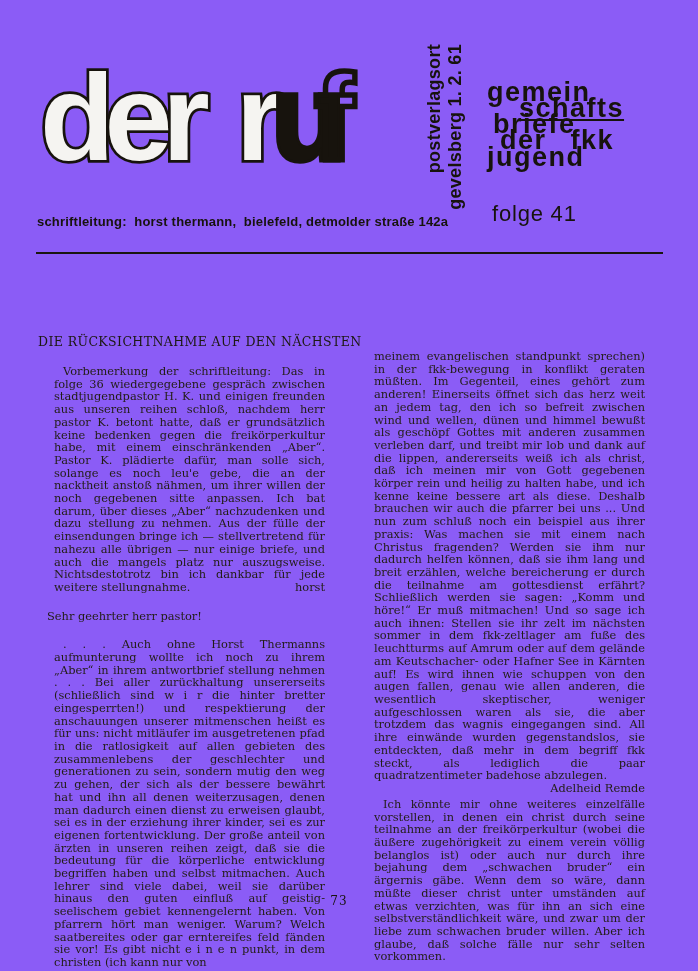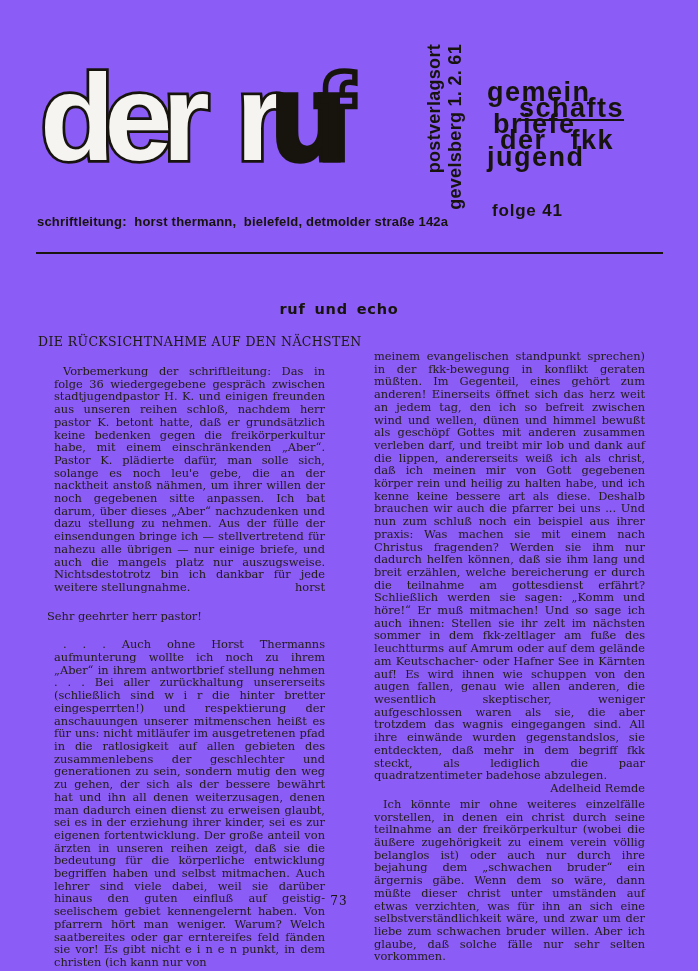--- a/index.html
+++ b/index.html
@@ -34,22 +34,22 @@
     font-family:"Liberation Sans", sans-serif; font-weight:bold;
     font-size:27px; line-height:16px; letter-spacing:1.5px; color:#17130d;
     white-space:nowrap;
   }
   .orgblock .l2 { margin-left:32px;text-decoration:underline; }
   .orgblock .l3 { margin-left:6px; }
   .orgblock .l4 { margin-left:13px; }
   .orgblock .wordgap { display:inline-block; width:24px; }
   .issue {
     position:absolute; left:492px; top:201px;
-    font-family:"Liberation Sans", sans-serif; font-weight:bold;
-    font-size:17px; letter-spacing:0.8px; color:#17130d;
+    font-family:"Liberation Sans", sans-serif; font-weight:normal;
+    font-size:22px; letter-spacing:0.8px; color:#17130d;
   }
   .editorial {
     position:absolute; left:37px; top:214px;
     font-family:Liberation Sans, sans-serif; font-weight:bold;
     font-size:13px; letter-spacing:0.2px; white-space:pre; color:#17130d;text-align:right;
   }
   .divider {
     position:absolute; left:36px; top:252px; width:627px; height:2px;
     background:#1a160f;
   }
@@ -98,21 +98,20 @@
     <div class="l4"><span>der</span><span class="wordgap"></span><span>fkk</span></div>
     <div class="l5">jugend</div>
   </div>
 
   <div class="issue">folge 41</div>
 
   <div class="editorial">schriftleitung:  horst thermann,  bielefeld, detmolder straße 142a</div>
 
   <div class="divider"></div>
 
-  <div class="section-title">ruf und echo</div>
 
   <div class="col col-left">
     <h3 class="headline">DIE RÜCKSICHTNAHME AUF DEN NÄCHSTEN</h3>
     <p class="indent"><span>Vorbemerkung der schriftleitung: Das in folge 36 wiedergegebene gespräch zwischen stadtjugendpastor H. K. und einigen freunden aus unseren reihen schloß, nachdem herr pastor K. betont hatte, daß er grundsätzlich keine bedenken gegen die freikörperkultur habe, mit einem einschränkenden „Aber“. Pastor K. plädierte dafür, man solle sich, solange es noch leu'e gebe, die an der nacktheit anstoß nähmen, um ihrer willen der noch gegebenen sitte anpassen. Ich bat darum, über dieses „Aber“ nachzudenken und dazu stellung zu nehmen. Aus der fülle der einsendungen bringe ich — stellvertretend für nahezu alle übrigen — nur einige briefe, und auch die mangels platz nur auszugsweise. Nichtsdestotrotz bin ich dankbar für jede weitere stellungnahme.</span> <span class="sig">horst</span></p>
     <p class="salutation indent">Sehr geehrter herr pastor!</p>
     <p class="indent"><span>. . . Auch ohne Horst Thermanns aufmunterung wollte ich noch zu ihrem „Aber“ in ihrem antwortbrief stellung nehmen . . . Bei aller zurückhaltung unsererseits (schließlich sind w i r die hinter bretter eingesperrten!) und respektierung der anschauungen unserer mitmenschen heißt es für uns: nicht mitläufer im ausgetretenen pfad in die ratlosigkeit auf allen gebieten des zusammenlebens der geschlechter und generationen zu sein, sondern mutig den weg zu gehen, der sich als der bessere bewährt hat und ihn all denen weiterzusagen, denen man dadurch einen dienst zu erweisen glaubt, sei es in der erziehung ihrer kinder, sei es zur eigenen fortentwicklung. Der große anteil von ärzten in unseren reihen zeigt, daß sie die bedeutung für die körperliche entwicklung begriffen haben und selbst mitmachen. Auch lehrer sind viele dabei, weil sie darüber hinaus den guten einfluß auf geistig-seelischem gebiet kennengelernt haben. Von pfarrern hört man weniger. Warum? Welch saatbereites oder gar erntereifes feld fänden sie vor! Es gibt nicht e i n e n punkt, in dem christen (ich kann nur von</span></p>
   </div>
 
   <div class="col col-right">
     <p><span>meinem evangelischen standpunkt sprechen) in der fkk-bewegung in konflikt geraten müßten. Im Gegenteil, eines gehört zum anderen! Einerseits öffnet sich das herz weit an jedem tag, den ich so befreit zwischen wind und wellen, dünen und himmel bewußt als geschöpf Gottes mit anderen zusammen verleben darf, und treibt mir lob und dank auf die lippen, andererseits weiß ich als christ, daß ich meinen mir von Gott gegebenen körper rein und heilig zu halten habe, und ich kenne keine bessere art als diese. Deshalb brauchen wir auch die pfarrer bei uns ... Und nun zum schluß noch ein beispiel aus ihrer praxis: Was machen sie mit einem nach Christus fragenden? Werden sie ihm nur dadurch helfen können, daß sie ihm lang und breit erzählen, welche bereicherung er durch die teilnahme am gottesdienst erfährt? Schließlich werden sie sagen: „Komm und höre!“ Er muß mitmachen! Und so sage ich auch ihnen: Stellen sie ihr zelt im nächsten sommer in dem fkk-zeltlager am fuße des leuchtturms auf Amrum oder auf dem gelände am Keutschacher- oder Hafner See in Kärnten auf! Es wird ihnen wie schuppen von den augen fallen, genau wie allen anderen, die wesentlich skeptischer, weniger aufgeschlossen waren als sie, die aber trotzdem das wagnis eingegangen sind. All ihre einwände wurden gegenstandslos, sie entdeckten, daß mehr in dem begriff fkk steckt, als lediglich die paar quadratzentimeter badehose abzulegen.</span> <span class="sig">Adelheid Remde</span></p>

